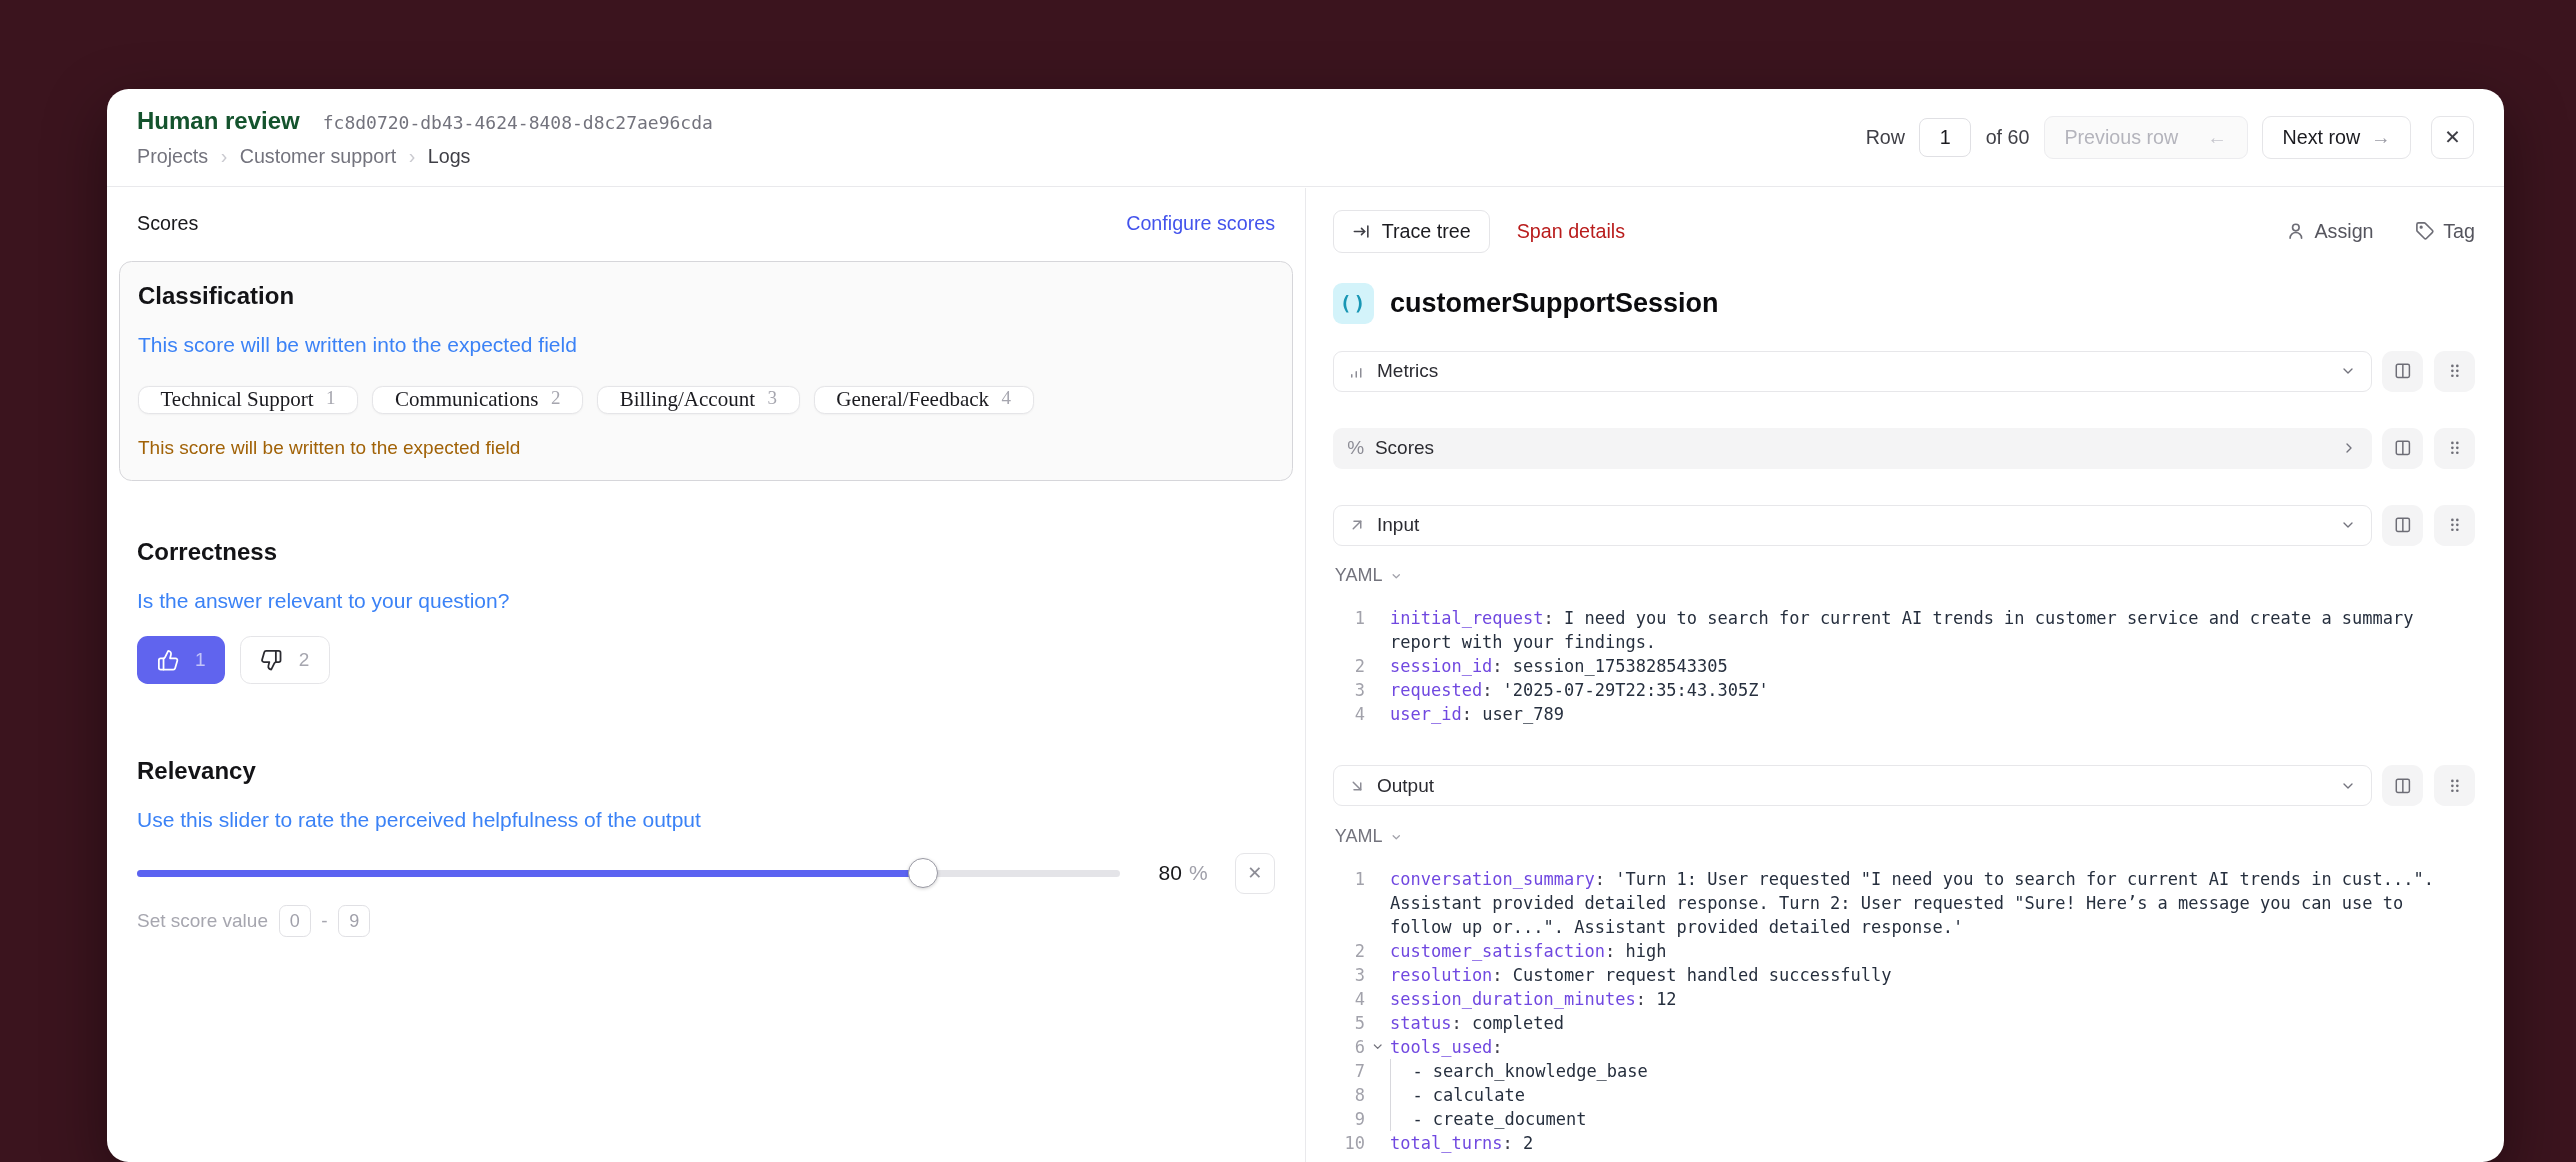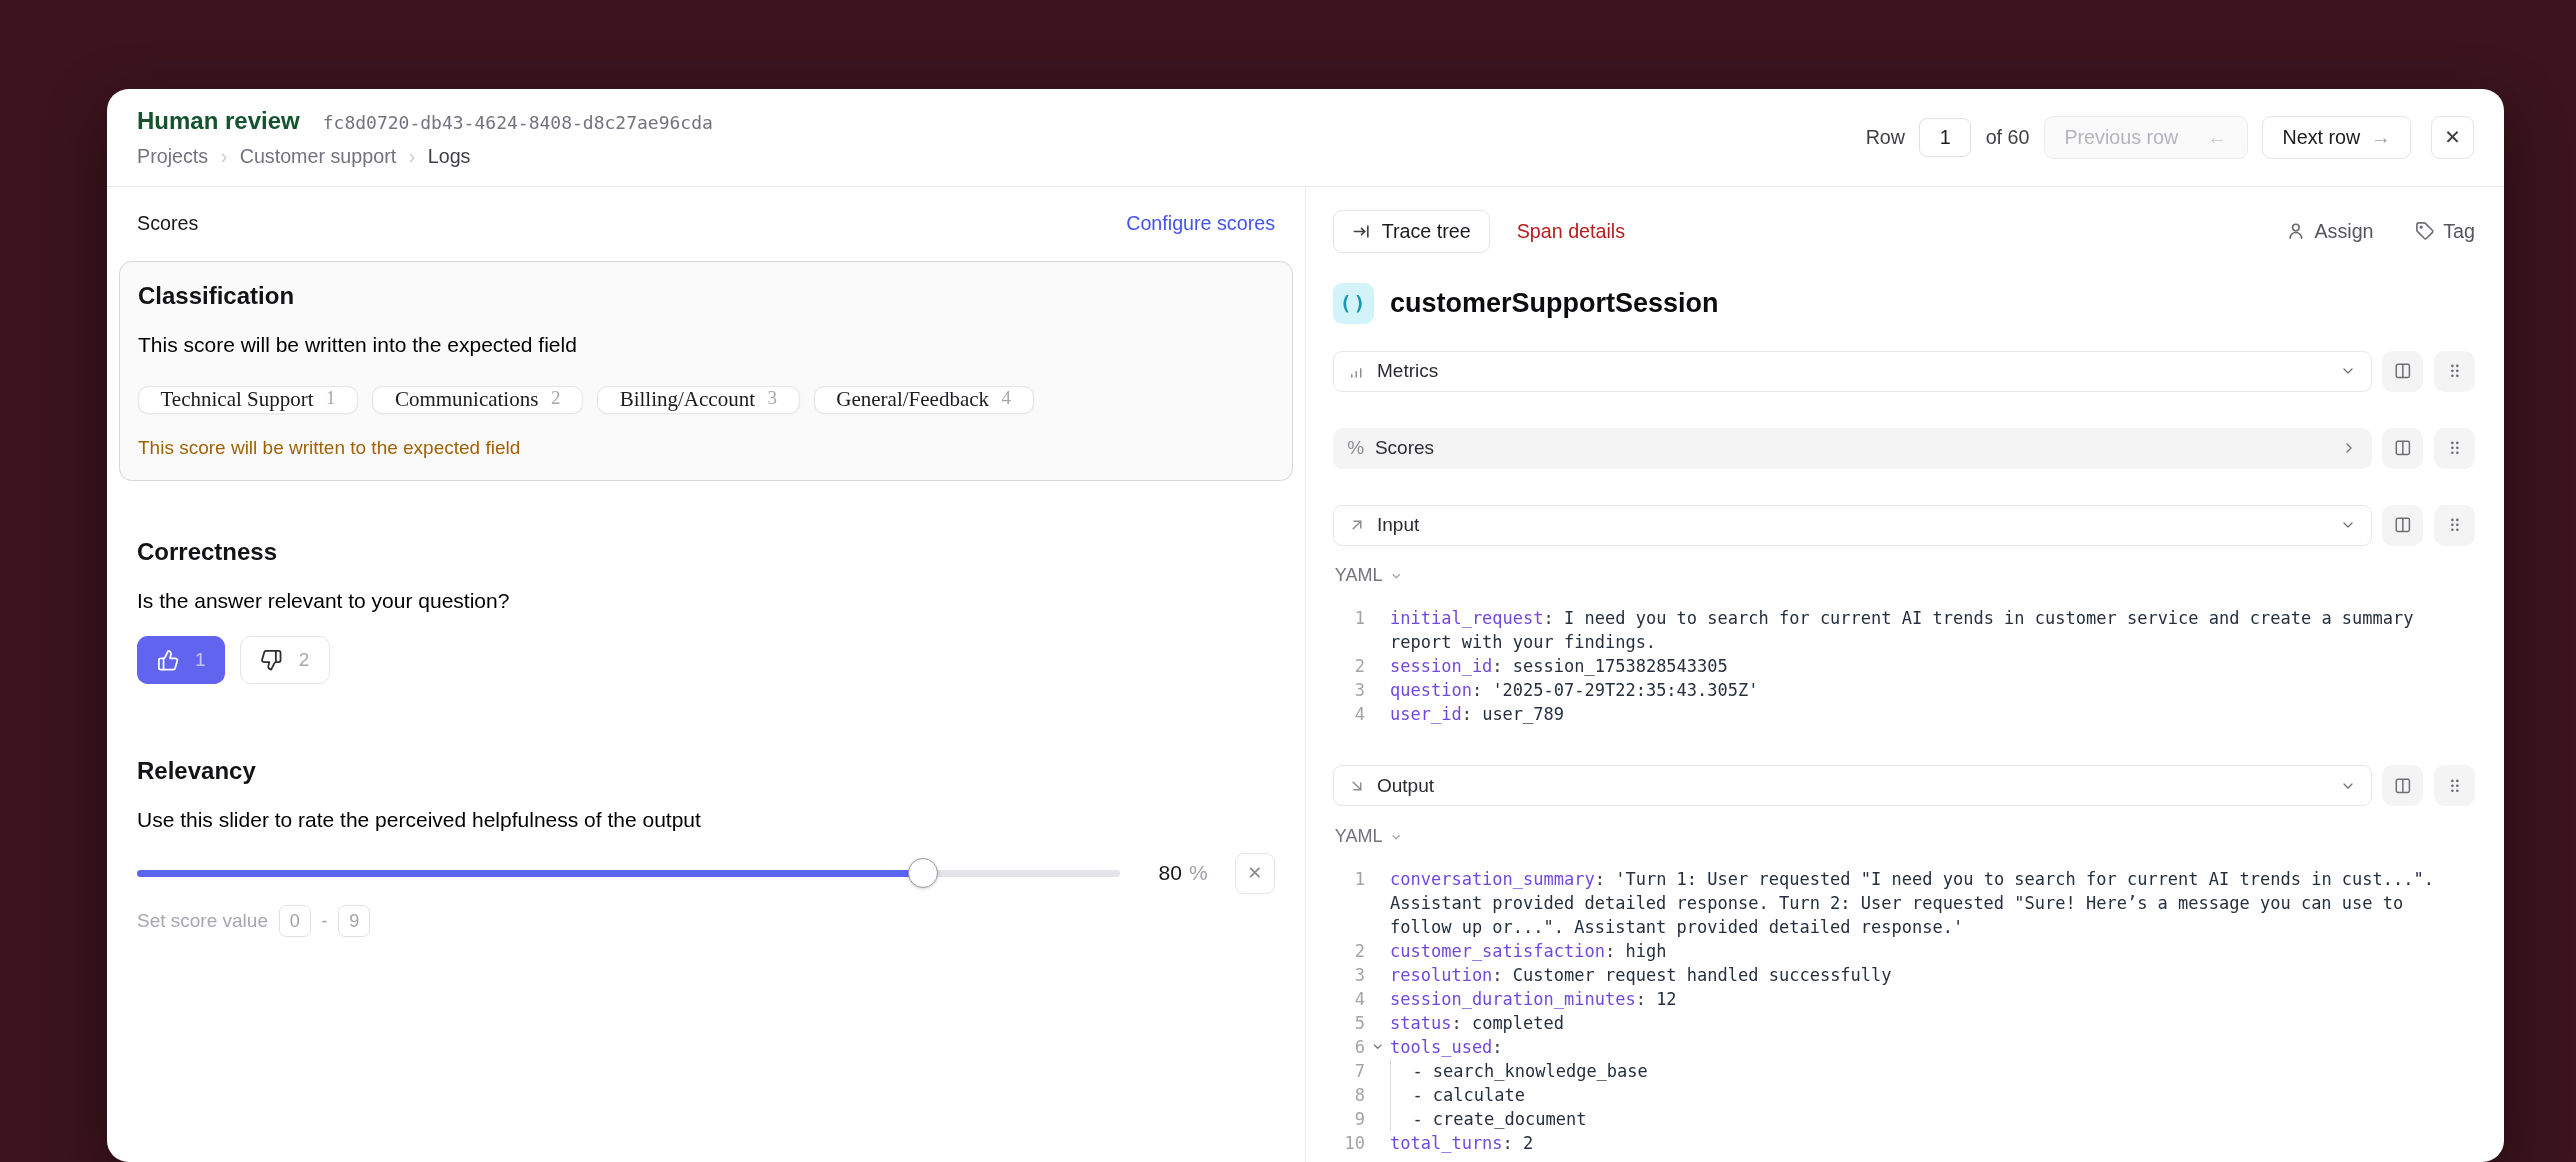--- a/index.html
+++ b/index.html
@@ -41,21 +41,21 @@
   .right-col { flex:1; padding:21.5px 29px 0 27px; overflow:hidden; }
 
   
   .scores-hdr { display:flex; align-items:center; justify-content:space-between; height:25px; }
   .scores-title { font-size:19.7px; font-weight:500; color:#18181b; }
   .configure-link { font-size:19.7px; color:#4353ec; cursor:pointer; }
 
   .class-card { margin:25px -18px 0; background:#fafafa; border:0.9px solid #d6d6da;
                 border-radius:12.5px; padding:19.7px 21.5px 21.5px 18px; }
   .sec-title { font-size:24px; font-weight:600; color:#131316; }
-  .desc { font-size:21px; color:#000000; margin-top:23px; }
+  .desc { font-size:21px; color:#3b82f6; margin-top:23px; }
   .options-row { display:flex; gap:14.3px; margin-top:29px; }
   .opt-btn { height:28px; padding:0 21.5px; display:inline-flex; align-items:flex-start; gap:12.5px;
              background:#fff; border:0.9px solid #e5e5e8; border-radius:10.7px; cursor:pointer;
              box-shadow:0 0.9px 1.8px rgba(0,0,0,.04); font-family:Liberation Serif, serif; }
   .opt-label { font-size:21px; font-weight:500; color:#1b1b20; }
   .opt-key { font-size:19px; color:#a6a6af; }
   .footnote { font-size:19px; color:#a16207; margin-top:23px; }
 
   .block-correctness { margin-top:57px; }
   .thumb-row { display:flex; gap:14.3px; margin-top:23px; }
@@ -400,21 +400,21 @@
               <span class="code-text"><span class="tok-k">initial_request</span><span class="tok-p">:</span><span class="tok-v"> I need you to search for current AI trends in customer service and create a summary report with your findings.</span></span>
             </div>
             <div class="code-line">
               <span class="ln">2</span>
               <span class="gutter"></span>
               <span class="code-text"><span class="tok-k">session_id</span><span class="tok-p">:</span><span class="tok-v"> session_1753828543305</span></span>
             </div>
             <div class="code-line">
               <span class="ln">3</span>
               <span class="gutter"></span>
-              <span class="code-text"><span class="tok-k">question</span><span class="tok-p">:</span><span class="tok-v"> '2025-07-29T22:35:43.305Z'</span></span>
+              <span class="code-text"><span class="tok-k">requested</span><span class="tok-p">:</span><span class="tok-v"> '2025-07-29T22:35:43.305Z'</span></span>
             </div>
             <div class="code-line">
               <span class="ln">4</span>
               <span class="gutter"></span>
               <span class="code-text"><span class="tok-k">user_id</span><span class="tok-p">:</span><span class="tok-v"> user_789</span></span>
             </div>
           </div>
       </div>
 
       <div class="mt44">

